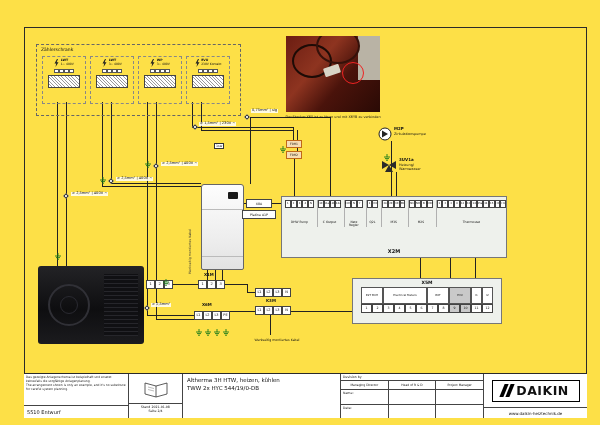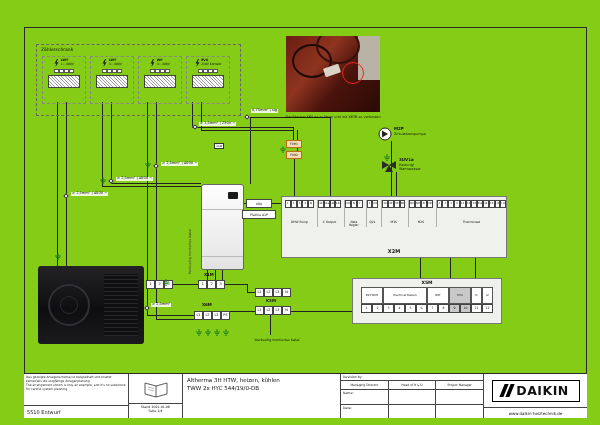--- a/index.html
+++ b/index.html
@@ -1,17 +1,17 @@
 <!DOCTYPE html>
 <html><head>
 <meta charset="utf-8">
 <style>
 *{margin:0;padding:0;box-sizing:border-box}
 html,body{width:600px;height:425px;background:#fff;font-family:"DejaVu Sans",sans-serif;color:#111}
-.page{position:relative;width:600px;height:425px;background:#84cc16;overflow:hidden}
+.page{position:relative;width:600px;height:425px;background:#fde047;overflow:hidden}
 .abs{position:absolute}
 .frame{position:absolute;left:24px;top:27px;width:563px;height:391px;border:1px solid #2a2a2a}
 .wire{position:absolute;background:#222}
 .dm{position:absolute;width:4px;height:4px;background:#fff;border:1px solid #222;transform:rotate(45deg)}
 .clabel{position:absolute;font-size:3.6px;line-height:1.1;background:rgba(255,255,255,.85);padding:0 1px;white-space:nowrap}
 .tag{position:absolute;font-size:3.2px;border:.5px solid #333;background:#fff;padding:0 1px;white-space:nowrap}
 
 .zbox{position:absolute;left:36px;top:44px;width:205px;height:72px;border:1px dashed #666}
 .ztitle{position:absolute;left:4px;top:2px;font-size:4.5px}
 #meters{position:absolute;left:5px;top:11px;display:flex;gap:4px}

